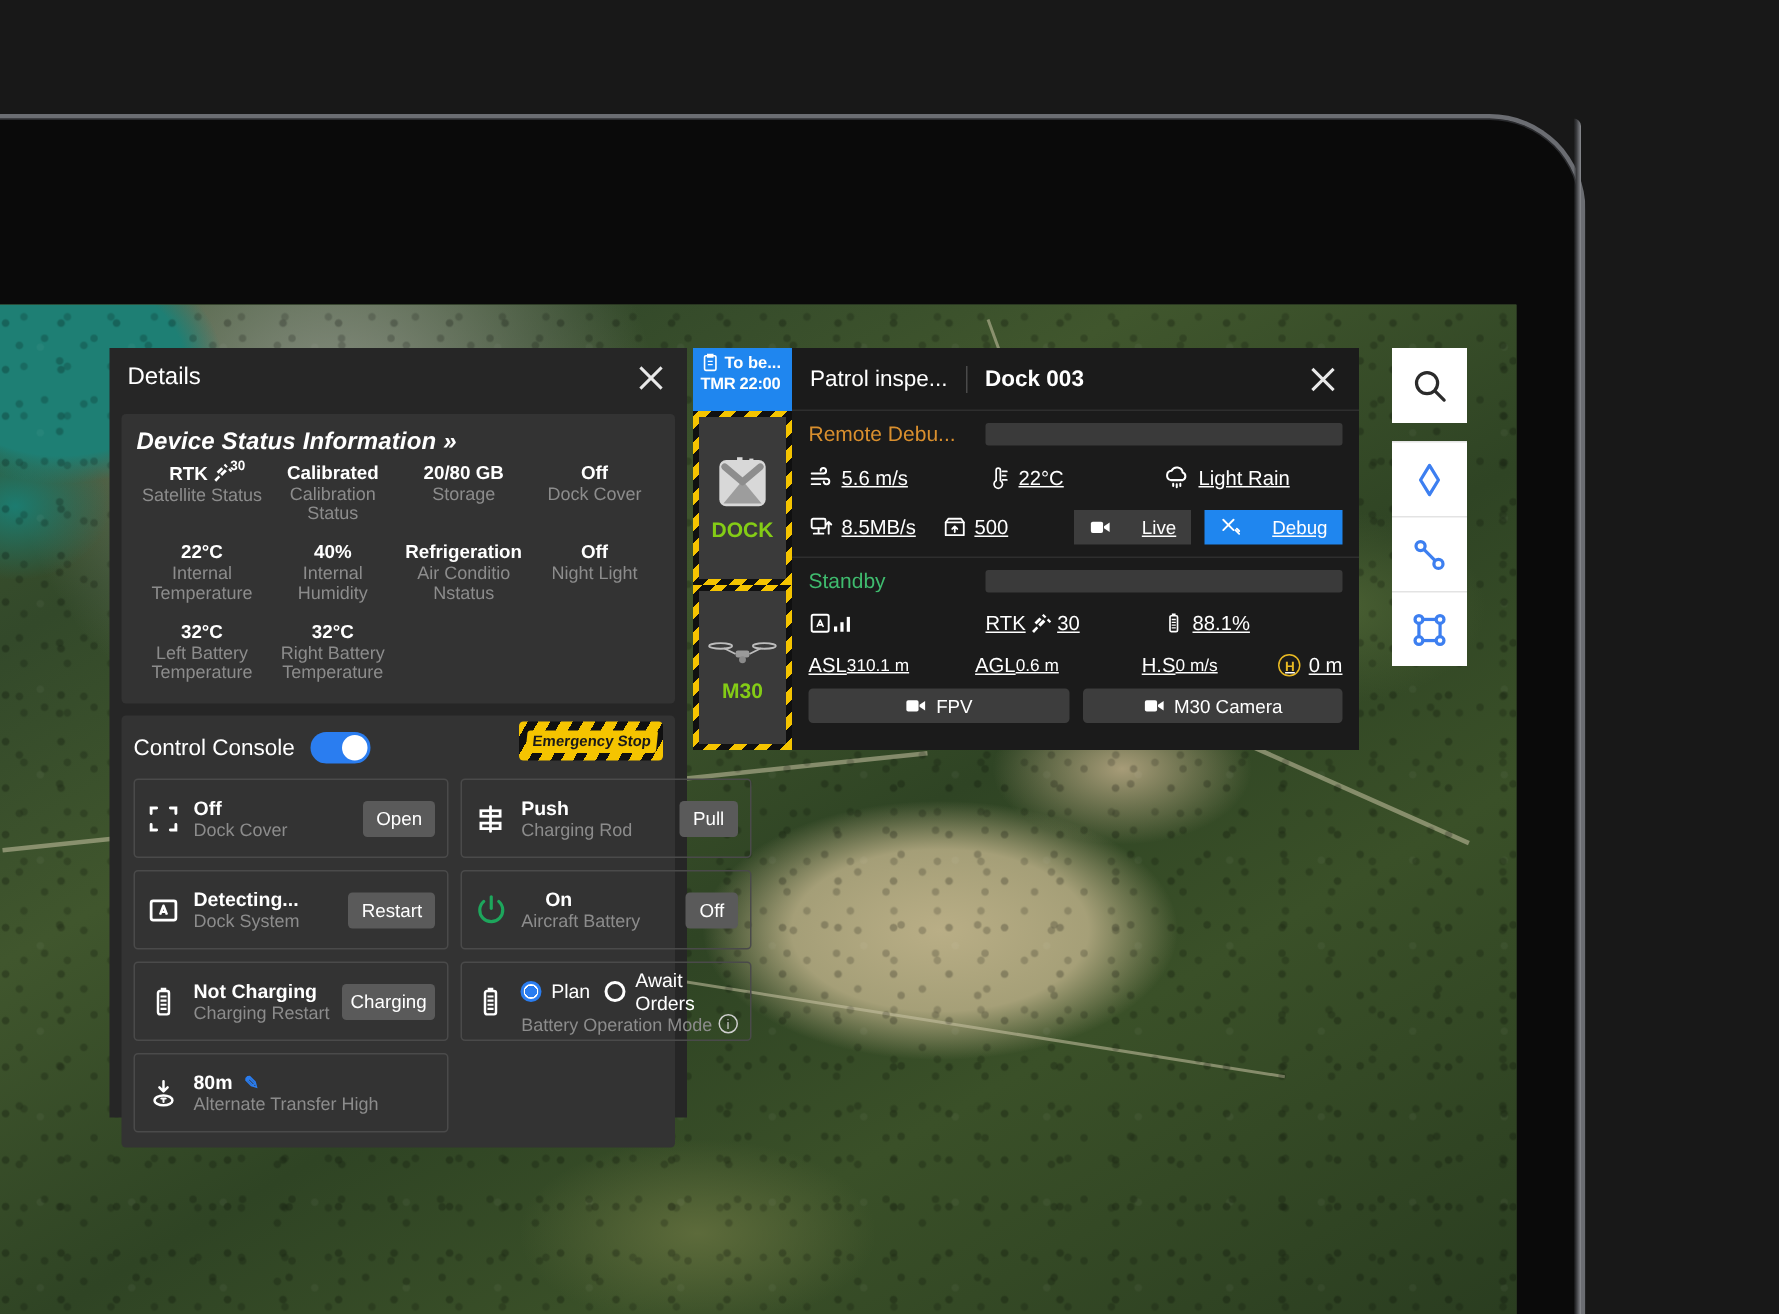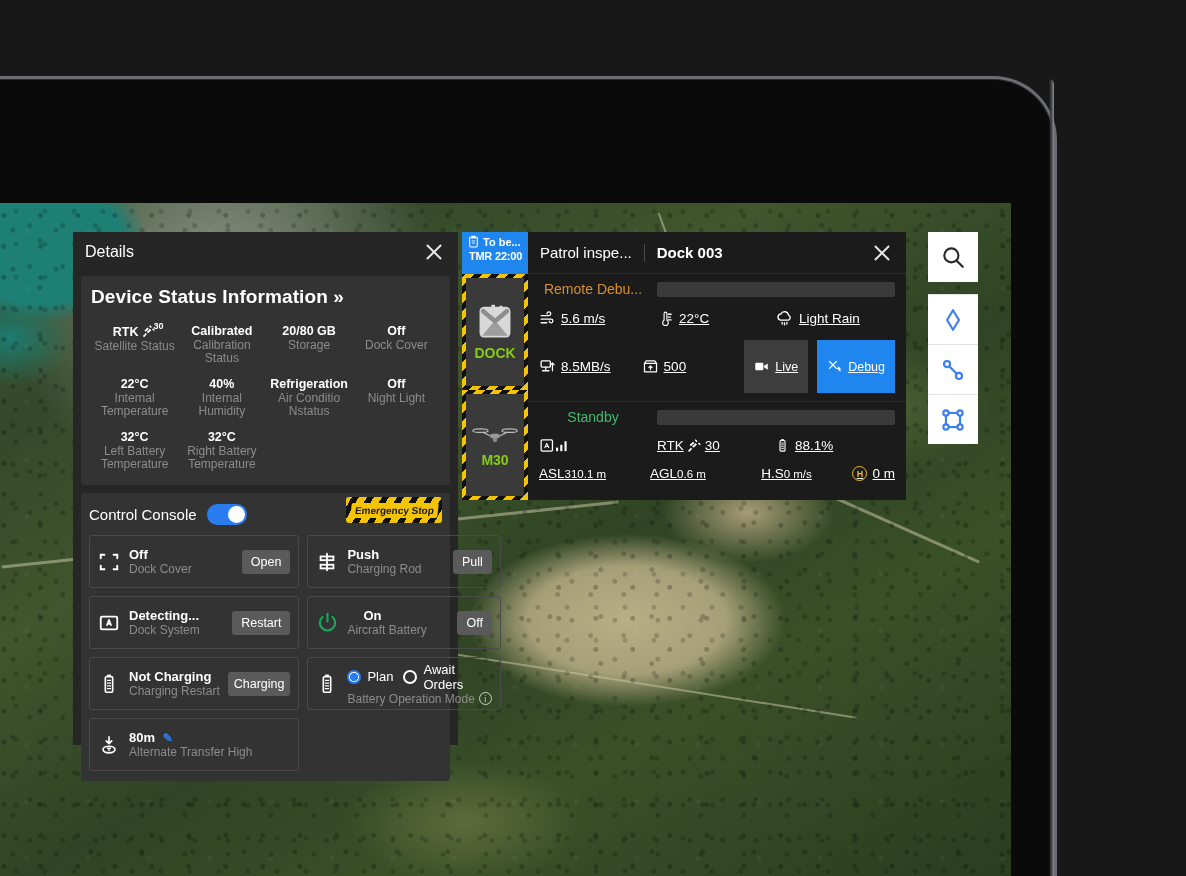--- a/index.html
+++ b/index.html
@@ -66,21 +66,21 @@
   
   #details-panel{ left:73px; top:232px; width:385px; height:513px; background:#262626; }
   #details-header{ height:40px; display:flex; align-items:center; justify-content:space-between;
     padding:0 13px 0 12px; }
   #details-title{ font-size:16px; font-weight:400; color:#fff; }
   .x-btn{ width:22px; height:22px; position:relative; cursor:pointer; }
   .x-btn::before,.x-btn::after{ content:""; position:absolute; left:1px; top:10px; width:20px; height:2px; background:#e9e9e9; }
   .x-btn::before{ transform:rotate(45deg); } .x-btn::after{ transform:rotate(-45deg); }
 
   #device-status{ margin:4px 8px 0 8px; background:#333333; border-radius:3px; padding:10px 10px 12px 10px; }
-  #device-status h3{ font-size:19px; font-weight:700; margin-bottom:14px; letter-spacing:.1px; }
+  #device-status h3{ font-size:16px; font-weight:700; margin-bottom:2px; letter-spacing:.1px;font-style:italic; }
   .chev{ font-weight:700; }
   .st-grid{ display:grid; grid-template-columns: 1fr 1fr 1fr 1fr; row-gap:2px; }
   .st-cell{ text-align:center; padding:2px 1px; }
   .st-val{ font-size:12.5px; font-weight:700; color:#fff; line-height:14px; white-space:nowrap; }
   .st-lbl{ font-size:12px; color:#8c8c8c; line-height:13px; margin-top:1px; }
   .st-cell.wide .st-lbl{ white-space:normal; }
 
   
   #control-console{ margin:8px 8px 0 8px; background:#333333; border-radius:3px; padding:8px 8px 10px 8px; position:relative; }
   #cc-head{ display:flex; align-items:center; gap:10px; height:26px; }
@@ -147,21 +147,21 @@
   .sect-status{ font-size:14px; width:108px; white-space:nowrap; overflow:hidden; text-overflow:ellipsis; }
   .sect-status.orange{ color:#d98f2e; }
   .sect-status.green{ color:#3fbb6e; }
   .progress{ flex:1; height:15px; background:#3a3a3a; border-radius:2px; }
   .stat-row{ display:flex; align-items:center; margin-top:12px; font-size:13.5px; color:#fff;text-decoration:underline; }
   .stat{ display:flex; align-items:center; gap:5px; white-space:nowrap; }
   .c1{ width:118px; } .c2{ width:118px; } .c3{ flex:1; }
   .sub{ font-size:11.5px; }
   .btn-dark{
     background:#3d3d3d; color:#fff; font-size:12.5px; border-radius:0;
-    padding:19px 10px; display:inline-flex; align-items:center; gap:6px; cursor:pointer;
+    padding:4px 10px; display:inline-flex; align-items:center; gap:20px; cursor:pointer;
   }
   .btn-blue{ background:#1f86ef; }
   .cam-row{ display:flex; gap:9px; margin-top:8px; }
   .cam-btn{
     flex:1; background:#3d3d3d; border-radius:3px; height:23px;
     display:flex; align-items:center; justify-content:center; gap:6px;
     font-size:12.5px; color:#fff; cursor:pointer;
   }
   .divider{ height:1px; background:#2e2e2e; }
   .heli{ width:15px;height:15px;border:1.6px solid #e8b923;border-radius:50%;color:#e8b923;
@@ -381,21 +381,21 @@
                 <span class="pencil">✎</span>
               </div>
               <div class="cc-lbl">Alternate Transfer High</div>
             </div>
           </div>
 
         </div>
       </div>
     </div>
 
-    <div id="dock-panel" class="panel" style="top:29px;text-align:center;">
+    <div id="dock-panel" class="panel" style="top:29px;">
       <div id="dock-sidebar">
 
         <div id="task-badge">
           <div class="tb-top">
             <span>
               <svg width="13" height="13" viewBox="0 0 24 24" fill="none" stroke="#fff" stroke-width="2">
                 <rect x="5" y="4" width="14" height="18" rx="1.6"></rect>
                   <path d="M9 2.6h6v3H9z" fill="#fff"></path>
                 <path d="M9 11h6M9 15h6" stroke-width="1.6"></path>
                 </svg>
@@ -578,20 +578,36 @@
             <div class="stat" style="gap:0;width:97px;">
               <span>H.S</span>
               <span class="sub">0 m/s</span>
             </div>
             <div class="stat" style="gap:5px;">
               <span class="heli">H</span>
               <span>0 m</span>
             </div>
           </div>
 
+          <div class="cam-row">
+            <div class="cam-btn">
+              <svg width="15" height="15" viewBox="0 0 24 24" fill="#fff">
+                  <rect x="2" y="6" width="13" height="12" rx="2"></rect>
+                  <path d="M16 11l6-4v10l-6-4z"></path>
+                </svg>
+              <span>FPV</span>
+            </div>
+            <div class="cam-btn">
+              <svg width="15" height="15" viewBox="0 0 24 24" fill="#fff">
+                  <rect x="2" y="6" width="13" height="12" rx="2"></rect>
+                  <path d="M16 11l6-4v10l-6-4z"></path>
+                </svg>
+              <span>M30 Camera</span>
+            </div>
+          </div>
         </div>
       </div>
     </div>
 
     <div id="toolbar" style="top:29px;">
       <div class="tool" id="tool-search">
         <svg width="26" height="26" viewBox="0 0 24 24" fill="none" stroke="#2b2b2b" stroke-width="2" stroke-linecap="round">
           <circle cx="10.5" cy="10.5" r="6.5"></circle>
             <path d="M15.6 15.6 21 21"></path>
           </svg>

